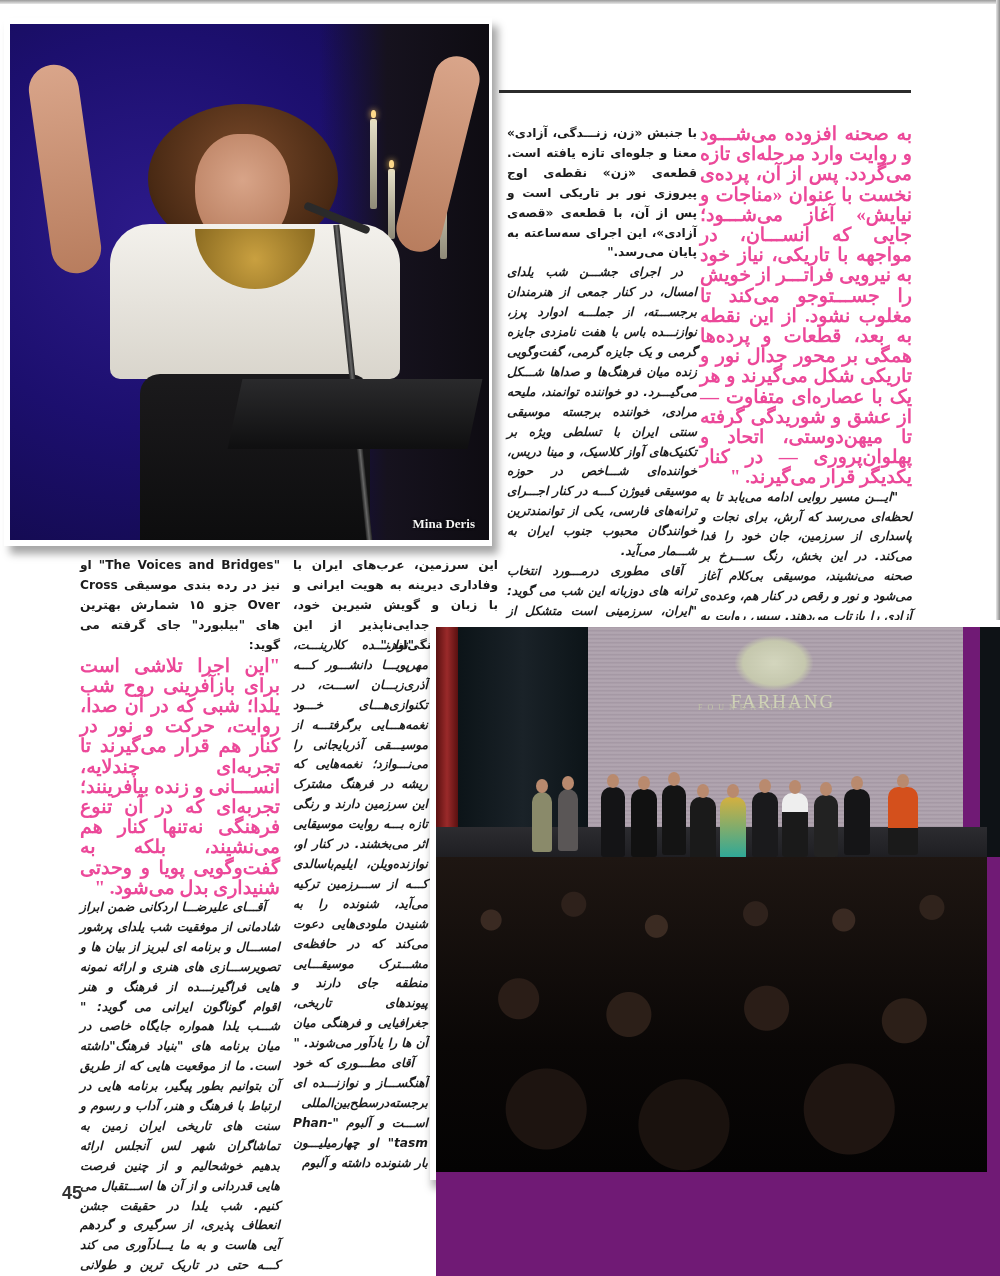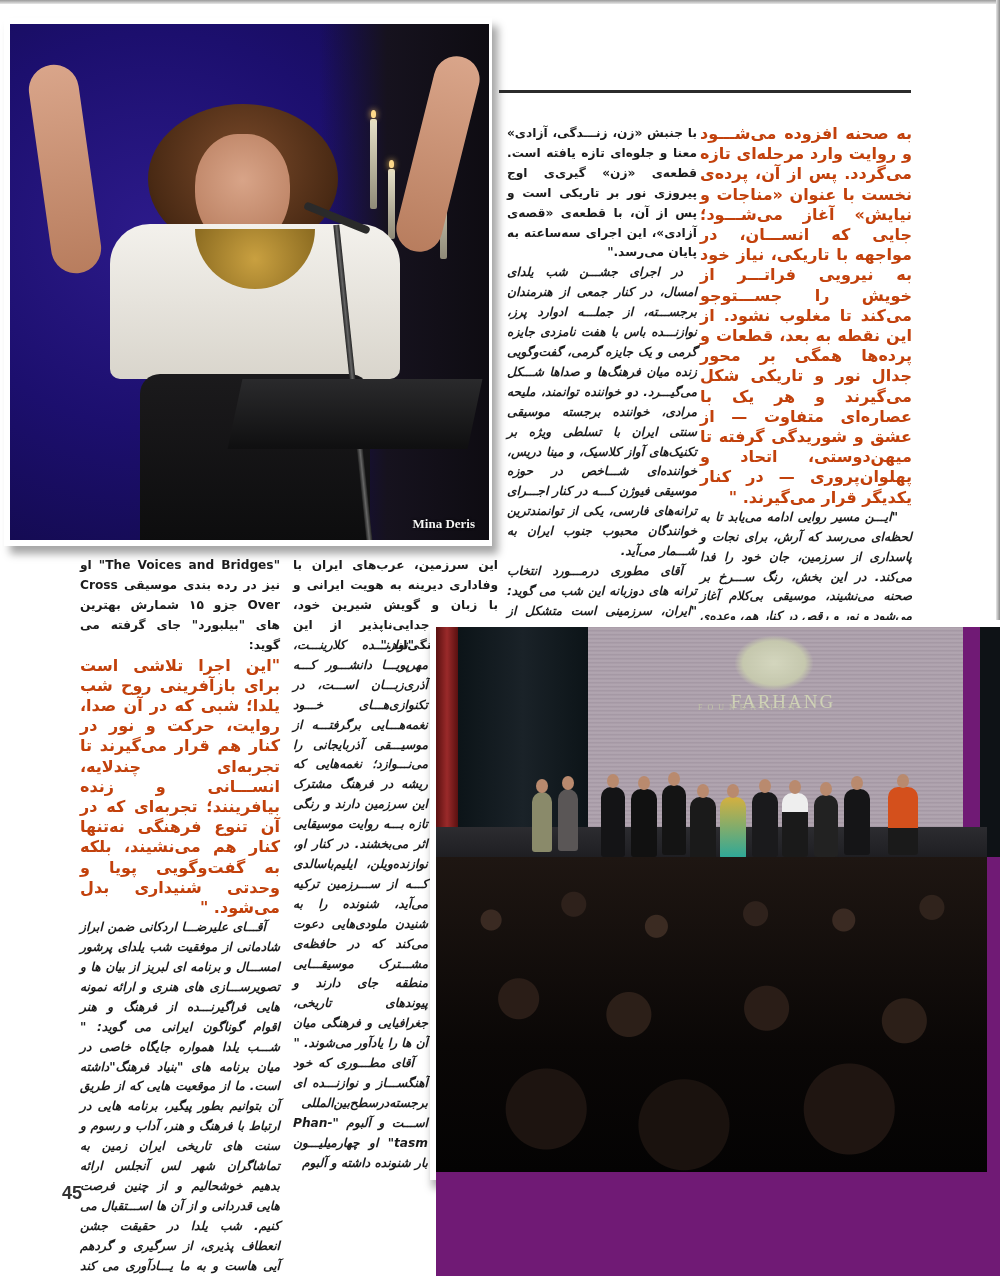--- a/index.html
+++ b/index.html
@@ -20,21 +20,21 @@
   .rule {
     position: absolute; left: 499px; top: 90px; width: 412px; height: 3px;
     background: #2b2b2b;
   }
   .col {
     position: absolute; direction: rtl; text-align: justify;
     font-size: 12.2px; line-height: 19.9px; font-weight: bold;
     color: #1c1c1c;
   }
   .col p { margin: 0; }
-  .col .bold { font-weight: 900; font-size: 16px; line-height: 20.2px; color: #c2410c; }
+  .col .bold { font-weight: 900; font-size: 19px; line-height: 20.2px; color: #ec4899; font-family: Liberation Serif, serif; }
   .col .indent { text-indent: 14px; font-style: italic; }
 
   
   .photo1-frame {
     position: absolute; left: 4px; top: 18px; width: 488px; height: 528px;
     background: #ffffff;
     box-shadow: 6px 8px 8px rgba(0,0,0,0.35);
   }
   .photo1 {
     position: absolute; left: 10px; top: 24px; width: 479px; height: 516px;
@@ -205,21 +205,21 @@
 </div>
 
 <div class="rule"></div>
 
 <div class="col" style="left:700px; top:124px; width:212px;">
   <p class="bold">به صحنه افزوده می‌شـــود و روایت وارد مرحله‌ای تازه می‌گردد. پس از آن، پرده‌ی نخست با عنوان «مناجات و نیایش» آغاز می‌شـــود؛ جایی که انســـان، در مواجهه با تاریکی، نیاز خود به نیرویی فراتـــر از خویش را جســـتوجو می‌کند تا مغلوب نشود. از این نقطه به بعد، قطعات و پرده‌ها همگی بر محور جدال نور و تاریکی شکل می‌گیرند و هر یک با عصاره‌ای متفاوت — از عشق و شوریدگی گرفته تا میهن‌دوستی، اتحاد و پهلوان‌پروری — در کنار یکدیگر قرار می‌گیرند. "</p>
   <p class="indent">"ایـــن مسیر روایی ادامه می‌یابد تا به لحظه‌ای می‌رسد که آرش، برای نجات و پاسداری از سرزمین، جان خود را فدا می‌کند. در این بخش، رنگ ســـرخ بر صحنه می‌نشیند، موسیقی بی‌کلام آغاز می‌شود و نور و رقص در کنار هم، وعده‌ی آزادی را بازتاب می‌دهند. سپس روایت به عنصر «زایش» و «زیبایی» می‌رســـد و به مقـــام زن می‌انجامد؛ جایگاهی که در ســـال‌های اخیر، نقشی تعیین‌کننده در تحـــولات اجتماعی ایران داشـــته و</p>
 </div>
 
 <div class="col" style="left:507px; top:124px; width:190px;">
-  <p>با جنبش «زن، زنـــدگی، آزادی» معنا و جلوه‌ای تازه یافته است. قطعه‌ی «زن» گیری‌ی اوج پیروزی نور بر تاریکی است و پس از آن، با قطعه‌ی «قصه‌ی آزادی»، این اجرای سه‌ساعته به پایان می‌رسد."</p>
+  <p>با جنبش «زن، زنـــدگی، آزادی» معنا و جلوه‌ای تازه یافته است. قطعه‌ی «زن» نقطه‌ی اوج پیروزی نور بر تاریکی است و پس از آن، با قطعه‌ی «قصه‌ی آزادی»، این اجرای سه‌ساعته به پایان می‌رسد."</p>
   <p class="indent">در اجرای جشـــن شب یلدای امسال، در کنار جمعی از هنرمندان برجســـته، از جملـــه ادوارد پرز، نوازنـــده باس با هفت نامزدی جایزه گرمی و یک جایزه گرمی، گفت‌وگویی زنده میان فرهنگ‌ها و صداها شـــکل می‌گیـــرد. دو خواننده توانمند، ملیحه مرادی، خواننده برجسته موسیقی سنتی ایران با تسلطی ویژه بر تکنیک‌های آواز کلاسیک، و مینا دریس، خواننده‌ای شـــاخص در حوزه موسیقی فیوژن کـــه در کنار اجـــرای ترانه‌های فارسی، یکی از توانمندترین خوانندگان محبوب جنوب ایران به شـــمار می‌آید.</p>
   <p class="indent">آقای مطوری درمـــورد انتخاب ترانه های دوزبانه این شب می گوید: "ایران، سرزمینی است متشکل از اقوام گوناگون؛ کرد، لر، ترک، عرب، بلوچ و دیگر گروه‌ها که هر یک سهمی بنیادین در شکل‌گیری فرهنگ و هنر ایرانی دارند. در جنوب‌غربی</p>
 </div>
 
 <div class="col" style="left:293px; top:556px; width:205px;">
   <p>این سرزمین، عرب‌های ایران با وفاداری دیرینه به هویت ایرانی و با زبان و گویش شیرین خود، بخـــشی جدایی‌ناپذیر از این تنـــوع فرهنگی‌اند."</p>
 </div>
 
 <div class="col" style="left:293px; top:636px; width:135px;">
   <p class="indent">"نوازنـــده کلارینـــت، مهرپویـــا دانشـــور کـــه آذری‌زبـــان اســـت، در تکنوازی‌هـــای خـــود نغمه‌هـــایی برگرفتـــه از موسیـــقی آذربایجانی را می‌نـــوازد؛ نغمه‌هایی که ریشه در فرهنگ مشترک این سرزمین دارند و رنگی تازه بـــه روایت موسیقایی اثر می‌بخشند. در کنار او، نوازنده‌ویلن، ایلیم‌باسالدی کـــه از ســـرزمین ترکیه می‌آید، شنونده را به شنیدن ملودی‌هایی دعوت می‌کند که در حافظه‌ی مشـــترک موسیقـــایی منطقه جای دارند و پیوندهای تاریخی، جغرافیایی و فرهنگی میان آن ها را یادآور می‌شوند. "</p>

